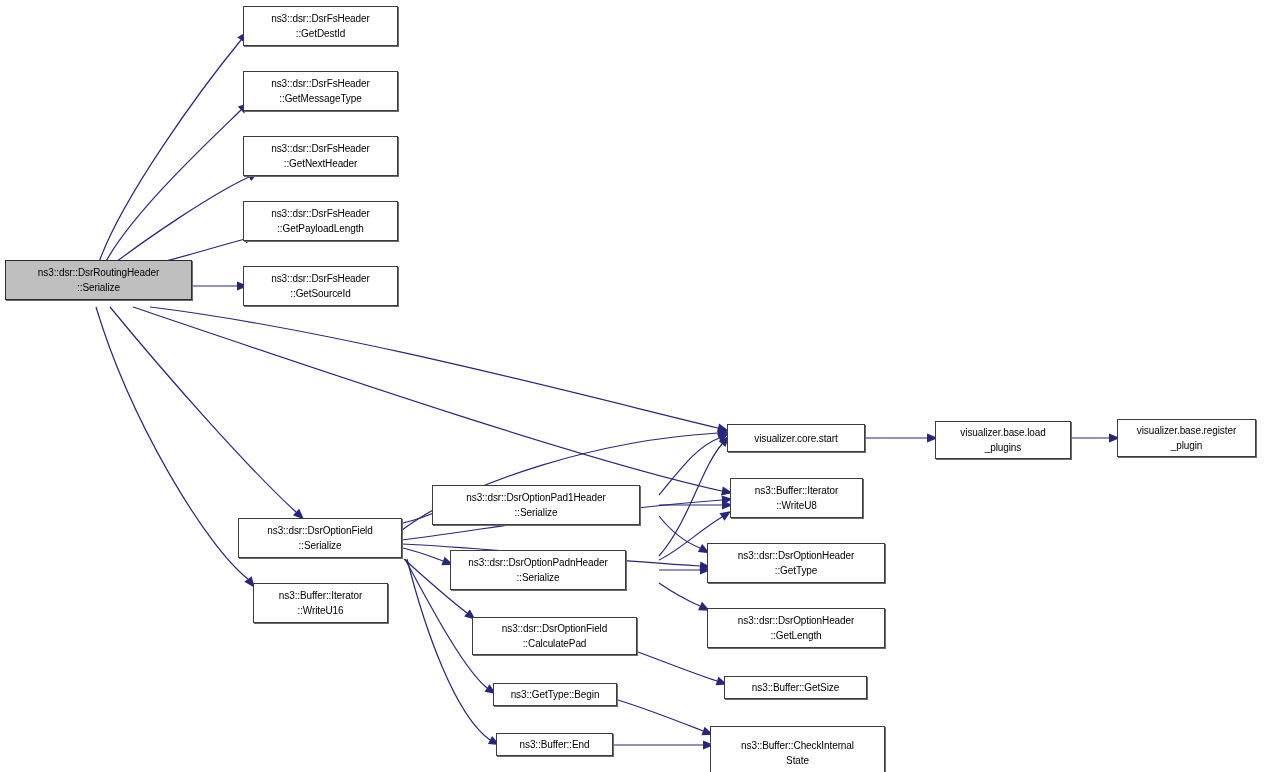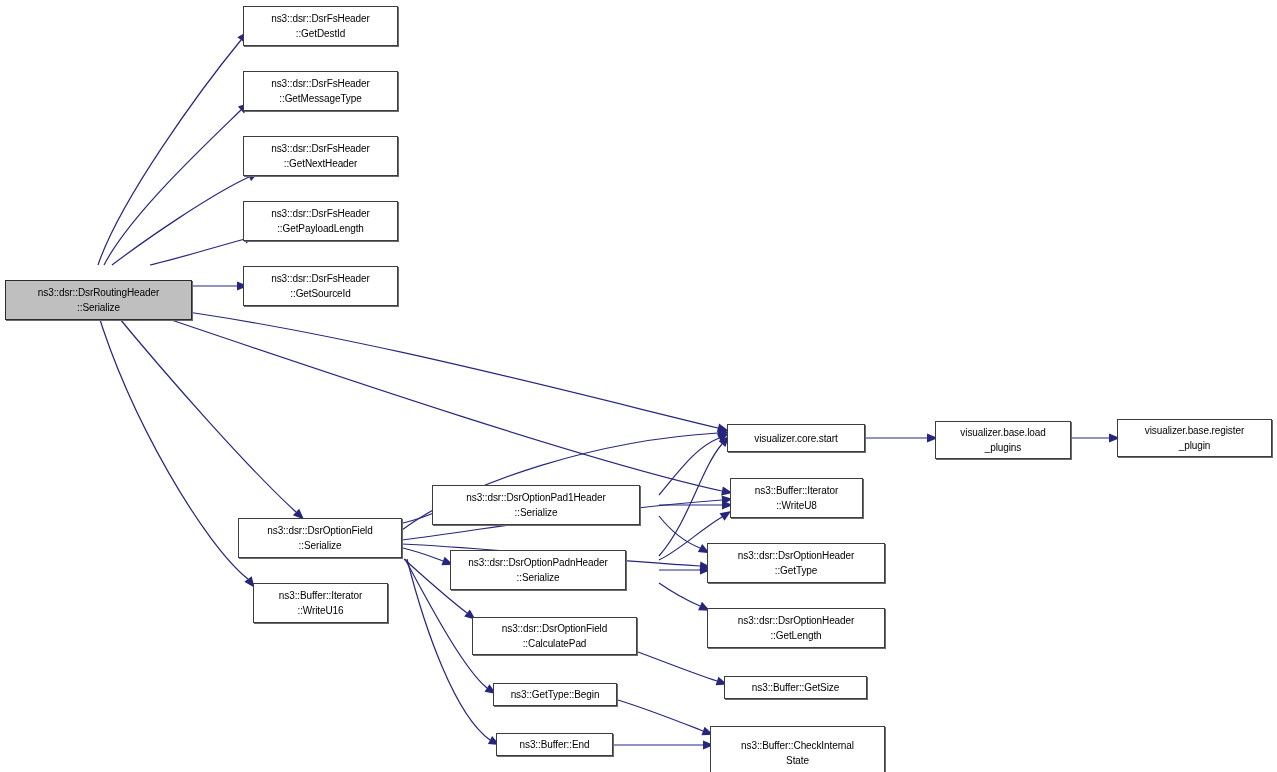--- a/index.html
+++ b/index.html
@@ -115,21 +115,21 @@
         <polygon class="edge-head" points="0,-4.6 11,0 0,4.6" transform="translate(700,570) rotate(0)"></polygon>
         <polygon class="edge-head" points="0,-4.6 11,0 0,4.6" transform="translate(700,606) rotate(25)"></polygon>
         <polygon class="edge-head" points="0,-4.6 11,0 0,4.6" transform="translate(717,681) rotate(18)"></polygon>
         <polygon class="edge-head" points="0,-4.6 11,0 0,4.6" transform="translate(703,731) rotate(20)"></polygon>
         <polygon class="edge-head" points="0,-4.6 11,0 0,4.6" transform="translate(703,745) rotate(0)"></polygon>
         <polygon class="edge-head" points="0,-4.6 11,0 0,4.6" transform="translate(927,438) rotate(0)"></polygon>
         <polygon class="edge-head" points="0,-4.6 11,0 0,4.6" transform="translate(1109,438) rotate(0)"></polygon>
       </g>
   </svg>
   <div id="node-layer">
-      <div class="node root" style="left: 5px; top: 280px; width: 187px; height: 40px;">ns3::dsr::DsrRoutingHeader
+      <div class="node root" style="left: 5px; top: 260px; width: 187px; height: 40px;">ns3::dsr::DsrRoutingHeader
 ::Serialize</div>
       <div class="node" style="left: 243px; top: 6px; width: 155px; height: 40px;">ns3::dsr::DsrFsHeader
 ::GetDestId</div>
       <div class="node" style="left: 243px; top: 71px; width: 155px; height: 40px;">ns3::dsr::DsrFsHeader
 ::GetMessageType</div>
       <div class="node" style="left: 243px; top: 136px; width: 155px; height: 40px;">ns3::dsr::DsrFsHeader
 ::GetNextHeader</div>
       <div class="node" style="left: 243px; top: 201px; width: 155px; height: 40px;">ns3::dsr::DsrFsHeader
 ::GetPayloadLength</div>
       <div class="node" style="left: 243px; top: 266px; width: 155px; height: 40px;">ns3::dsr::DsrFsHeader
@@ -151,16 +151,16 @@
 ::WriteU8</div>
       <div class="node" style="left: 707px; top: 543px; width: 178px; height: 40px;">ns3::dsr::DsrOptionHeader
 ::GetType</div>
       <div class="node" style="left: 707px; top: 608px; width: 178px; height: 40px;">ns3::dsr::DsrOptionHeader
 ::GetLength</div>
       <div class="node" style="left: 724px; top: 676px; width: 143px; height: 23px; text-align: center;">ns3::Buffer::GetSize</div>
       <div class="node" style="left: 710px; top: 726px; width: 175px; height: 54px;">ns3::Buffer::CheckInternal
 State</div>
       <div class="node" style="left: 935px; top: 421px; width: 136px; height: 38px;">visualizer.base.load
 _plugins</div>
-      <div class="node" style="left: 1117px; top: 419px; width: 155px; height: 38px;">visualizer.base.register
+      <div class="node" style="left: 1117px; top: 419px; width: 139px; height: 38px;">visualizer.base.register
 _plugin</div>
     </div>
 </div>
 
 </body></html>

